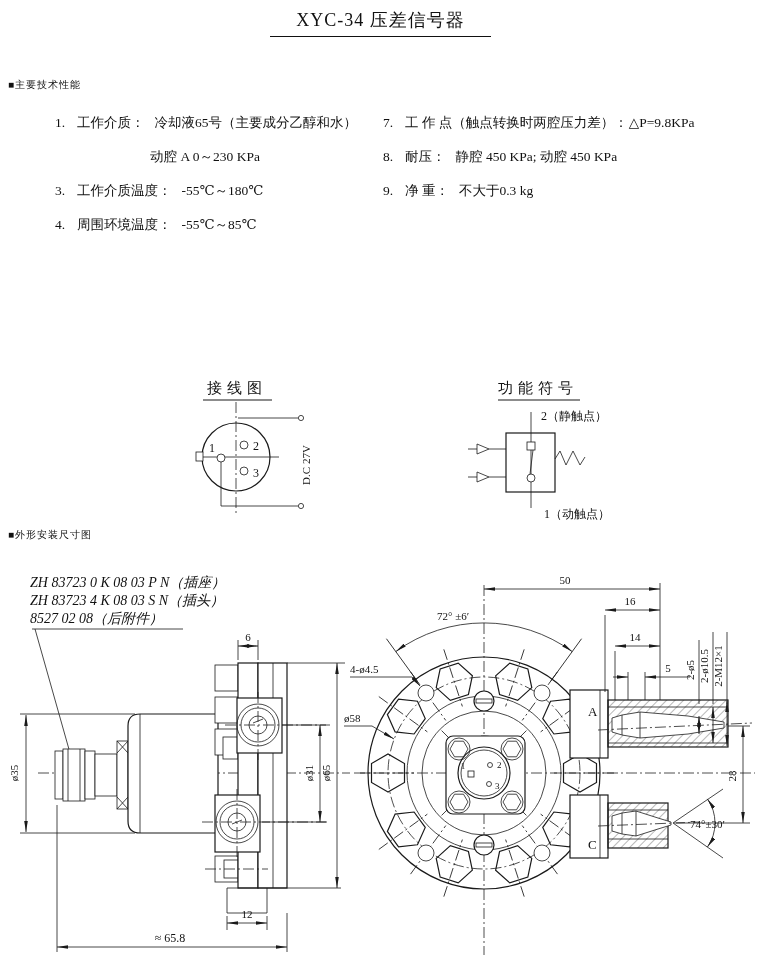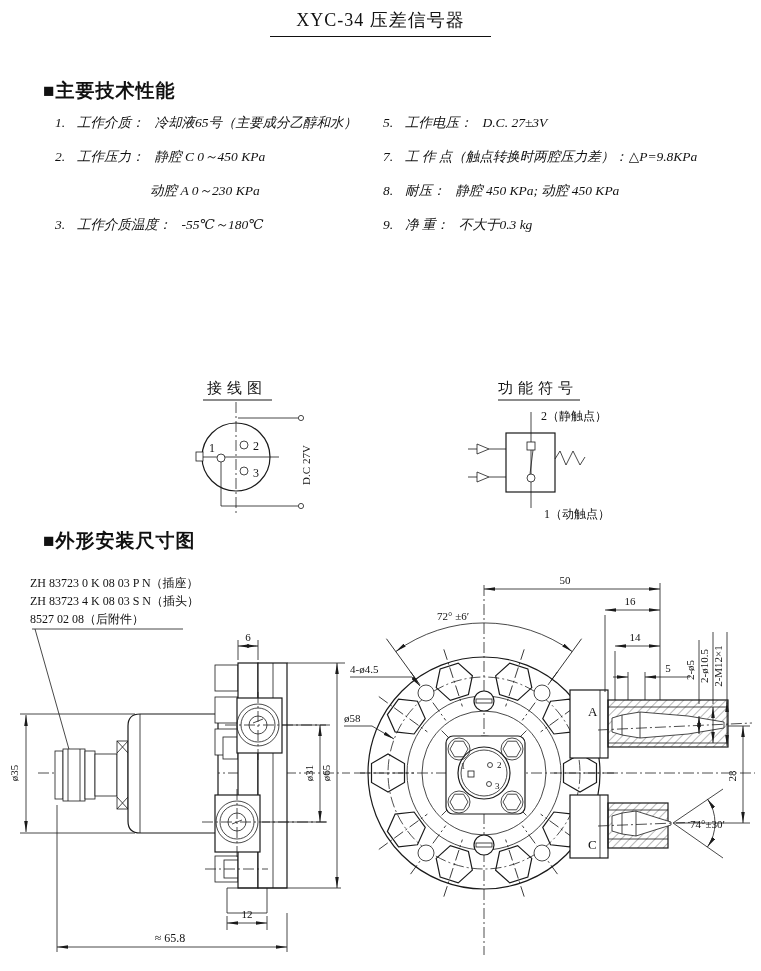--- a/index.html
+++ b/index.html
@@ -1,33 +1,33 @@
 <!DOCTYPE html>
 <html><head>
 <meta charset="utf-8">
 <style>
   html,body{margin:0;padding:0;background:#e8e8e8;}
   #page{position:relative;width:761px;height:971px;background:#ffffff;
         font-family:"Liberation Serif","DejaVu Serif",serif;color:#111;overflow:hidden;}
   .abs{position:absolute;}
   #doc-title{top:8px;left:0;width:761px;text-align:center;font-size:18px;letter-spacing:1px;}
   #doc-title span{display:inline-block;padding:0 26px 4px 26px;border-bottom:1.6px solid #111;}
-  .sec-head{font-size:19px;font-weight:bold;letter-spacing:1px;margin-left:35px;}
+  .sec-head{font-size:10px;font-weight:normal;letter-spacing:1px;}
   #spec-head{top:78px;left:8px;}
   #outline-head{top:528px;left:8px;}
   .spec-col{font-size:13.5px;line-height:21px;}
   #spec-left{top:112px;left:55px;width:330px;}
   #spec-right{top:112px;left:383px;width:378px;}
-  .row{margin-bottom:13px;white-space:nowrap;font-style:italic;}
+  .row{margin-bottom:13px;white-space:nowrap;}
   .rn{display:inline-block;min-width:22px;}
   .rl{display:inline-block;}
   .rv{margin-left:10px;}
   .row.cont{padding-left:95px;}
   .row.cont .rv{margin-left:0;}
-  #codes{top:574px;left:30px;font-size:12px;line-height:18px;white-space:nowrap;}
+  #codes{top:574px;left:30px;font-size:14px;line-height:18px;white-space:nowrap;font-style:italic;}
   svg{position:absolute;left:0;}
   svg text{font-family:"Liberation Serif","DejaVu Serif",serif;fill:#111;}
   .out{stroke:#1a1a1a;stroke-width:1.2;fill:none;}
   .outw{stroke:#1a1a1a;stroke-width:1.2;fill:#fff;}
   .thin{stroke:#1a1a1a;stroke-width:0.8;fill:none;}
   .thinw{stroke:#1a1a1a;stroke-width:0.8;fill:#fff;}
   .cl{stroke:#222;stroke-width:0.8;fill:none;stroke-dasharray:11 3 2 3;}
   .dim{stroke:#1a1a1a;stroke-width:0.8;fill:none;}
   .dt{font-size:11px;}
   .lbl{font-size:13px;}
@@ -38,27 +38,26 @@
 <div id="page">
 
   <div id="doc-title" class="abs">
     <span>XYC-34 压差信号器</span>
   </div>
 
   <div id="spec-head" class="abs sec-head">■主要技术性能</div>
 
   <div id="spec-left" class="abs spec-col">
     <div class="row"><span class="rn">1.</span><span class="rl">工作介质：</span><span class="rv">冷却液65号（主要成分乙醇和水）</span></div>
-    <div class="row"><span class="rn">2.</span><span class="rl">工作压力：</span><span class="rv">静腔 C  0～450 KPa</span></div>
     <div class="row cont"><span class="rv">动腔 A  0～230 KPa</span></div>
     <div class="row"><span class="rn">3.</span><span class="rl">工作介质温度：</span><span class="rv">-55℃～180℃</span></div>
+    <div class="row"><span class="rn">4.</span><span class="rl">周围环境温度：</span><span class="rv">-55℃～85℃</span></div>
   </div>
 
   <div id="spec-right" class="abs spec-col">
-    <div class="row"><span class="rn">5.</span><span class="rl">工作电压：</span><span class="rv">D.C. 27±3V</span></div>
     <div class="row"><span class="rn">7.</span><span class="rl">工 作 点（触点转换时两腔压力差）：</span><span class="rv" style="margin-left:1px">△P=9.8KPa</span></div>
     <div class="row"><span class="rn">8.</span><span class="rl">耐压：</span><span class="rv">静腔 450 KPa;  动腔 450 KPa</span></div>
     <div class="row"><span class="rn">9.</span><span class="rl">净  重：</span><span class="rv">不大于0.3 kg</span></div>
   </div>
 
   <svg width="761" height="170" viewBox="0 365 761 170" style="top:365px">
 
     <g>
       <text x="237" y="393" text-anchor="middle" font-size="15" letter-spacing="5">接线图</text>
       <line x1="203" y1="400" x2="272" y2="400" class="out"></line>

